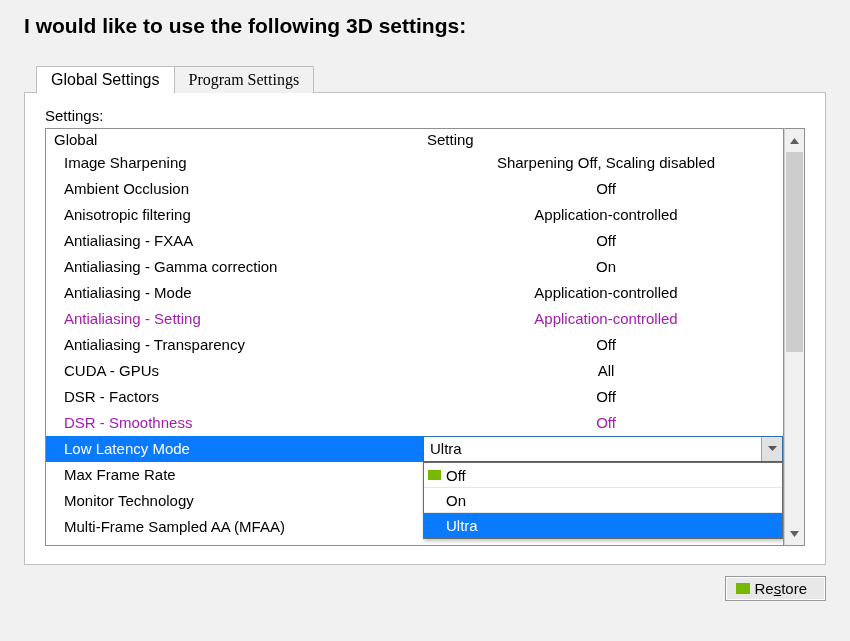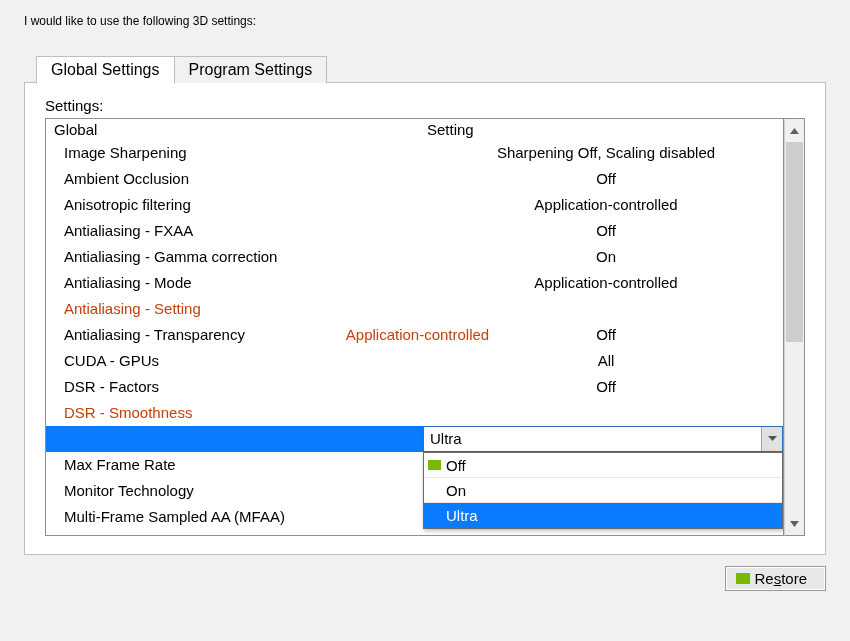--- a/index.html
+++ b/index.html
@@ -8,22 +8,22 @@
       font-size: 15px;
       background: #f1f1f1;
       width: 850px;
       height: 641px;
       overflow: hidden;
     }
     .container {
       padding: 14px 24px 0 24px;
     }
     .heading {
-      font-weight: normal;
-      font-size: 12px;
+      font-weight: bold;
+      font-size: 21px;
       color: #000;
       margin-bottom: 28px;
     }
     .tab-bar {
       display: flex;
       position: relative;
       z-index: 2;
       margin-left: 12px;
       align-items: flex-end;
     }
@@ -38,20 +38,21 @@
     }
     .tab.active {
       background: #fff;
       border-bottom: 1px solid #fff;
       margin-bottom: -1px;
       z-index: 3;
     }
     .tab.inactive {
       background: #f1f1f1;
       border-left: none;
+      font-family: Liberation Serif, serif;
     }
     .panel {
       background: #fff;
       border: 1px solid #bfbfbf;
       border-top: 1px solid #bfbfbf;
       padding: 14px 20px 18px 20px;
       position: relative;
       top: -1px;
       z-index: 1;
     }
@@ -122,21 +123,21 @@
     }
     .row .feature {
       width: 377px;
       padding-left: 18px;
     }
     .row .setting {
       flex: 1;
       padding-left: 6px;
       text-align: center;
     }
-    .row.disabled { color: #c2410c; flex-direction: column; }
+    .row.disabled { color: #a21caf; }
     .row.selected {
       background: #0a7aff;
       color: #fff;
     }
     .row.selected .setting-dd {
       background: #fff;
       color: #000;
     }
     .setting-dd {
       position: absolute;
@@ -287,20 +288,21 @@
           <div class="feature">DSR - Factors</div>
           <div class="setting">Off</div>
         </div>
         <div class="row disabled">
           <div class="feature">DSR - Smoothness</div>
           <div class="setting">Off</div>
         </div>
 
         <div class="dropdown-wrap">
           <div class="row selected">
+            <div class="feature">Low Latency Mode</div>
             <div class="setting-dd">
               <div class="dd-text">Ultra</div>
               <div class="dd-btn">
                 <svg width="9" height="6" viewBox="0 0 9 6">
                     <path d="M0,0 L9,0 L4.5,5 Z" fill="#555" stroke="none"></path>
                   </svg>
               </div>
             </div>
           </div>
           <div class="dropdown-list">

